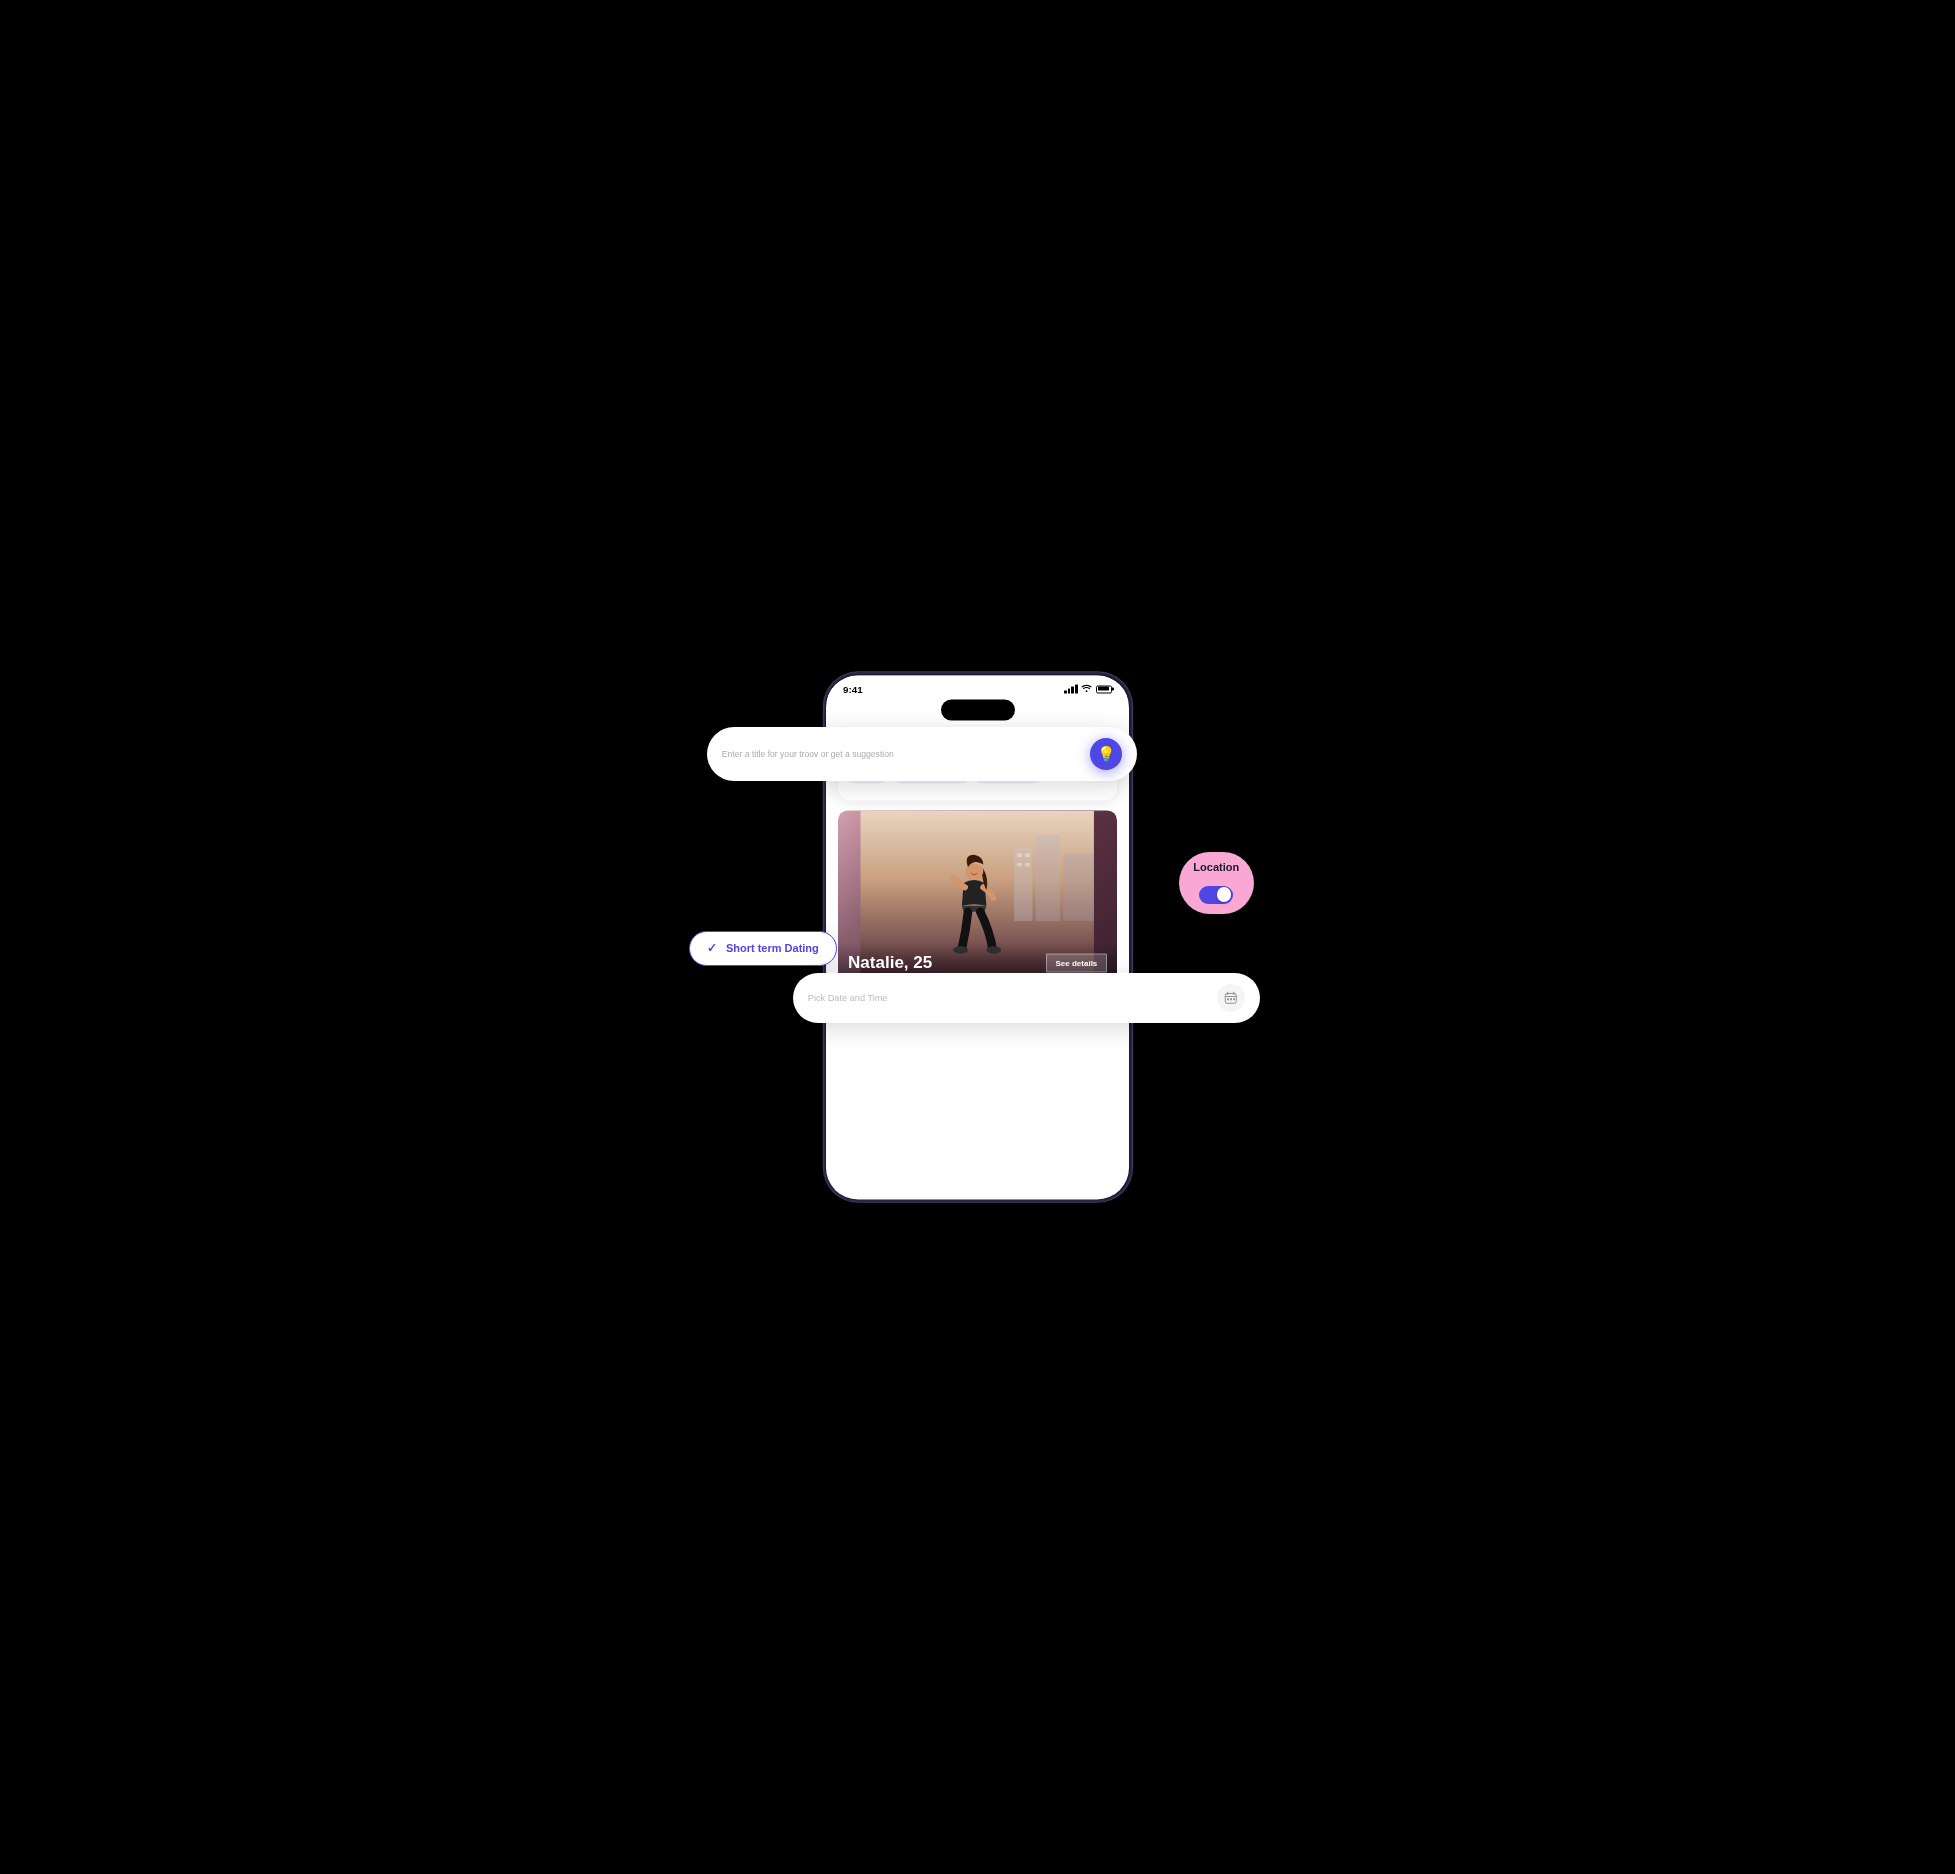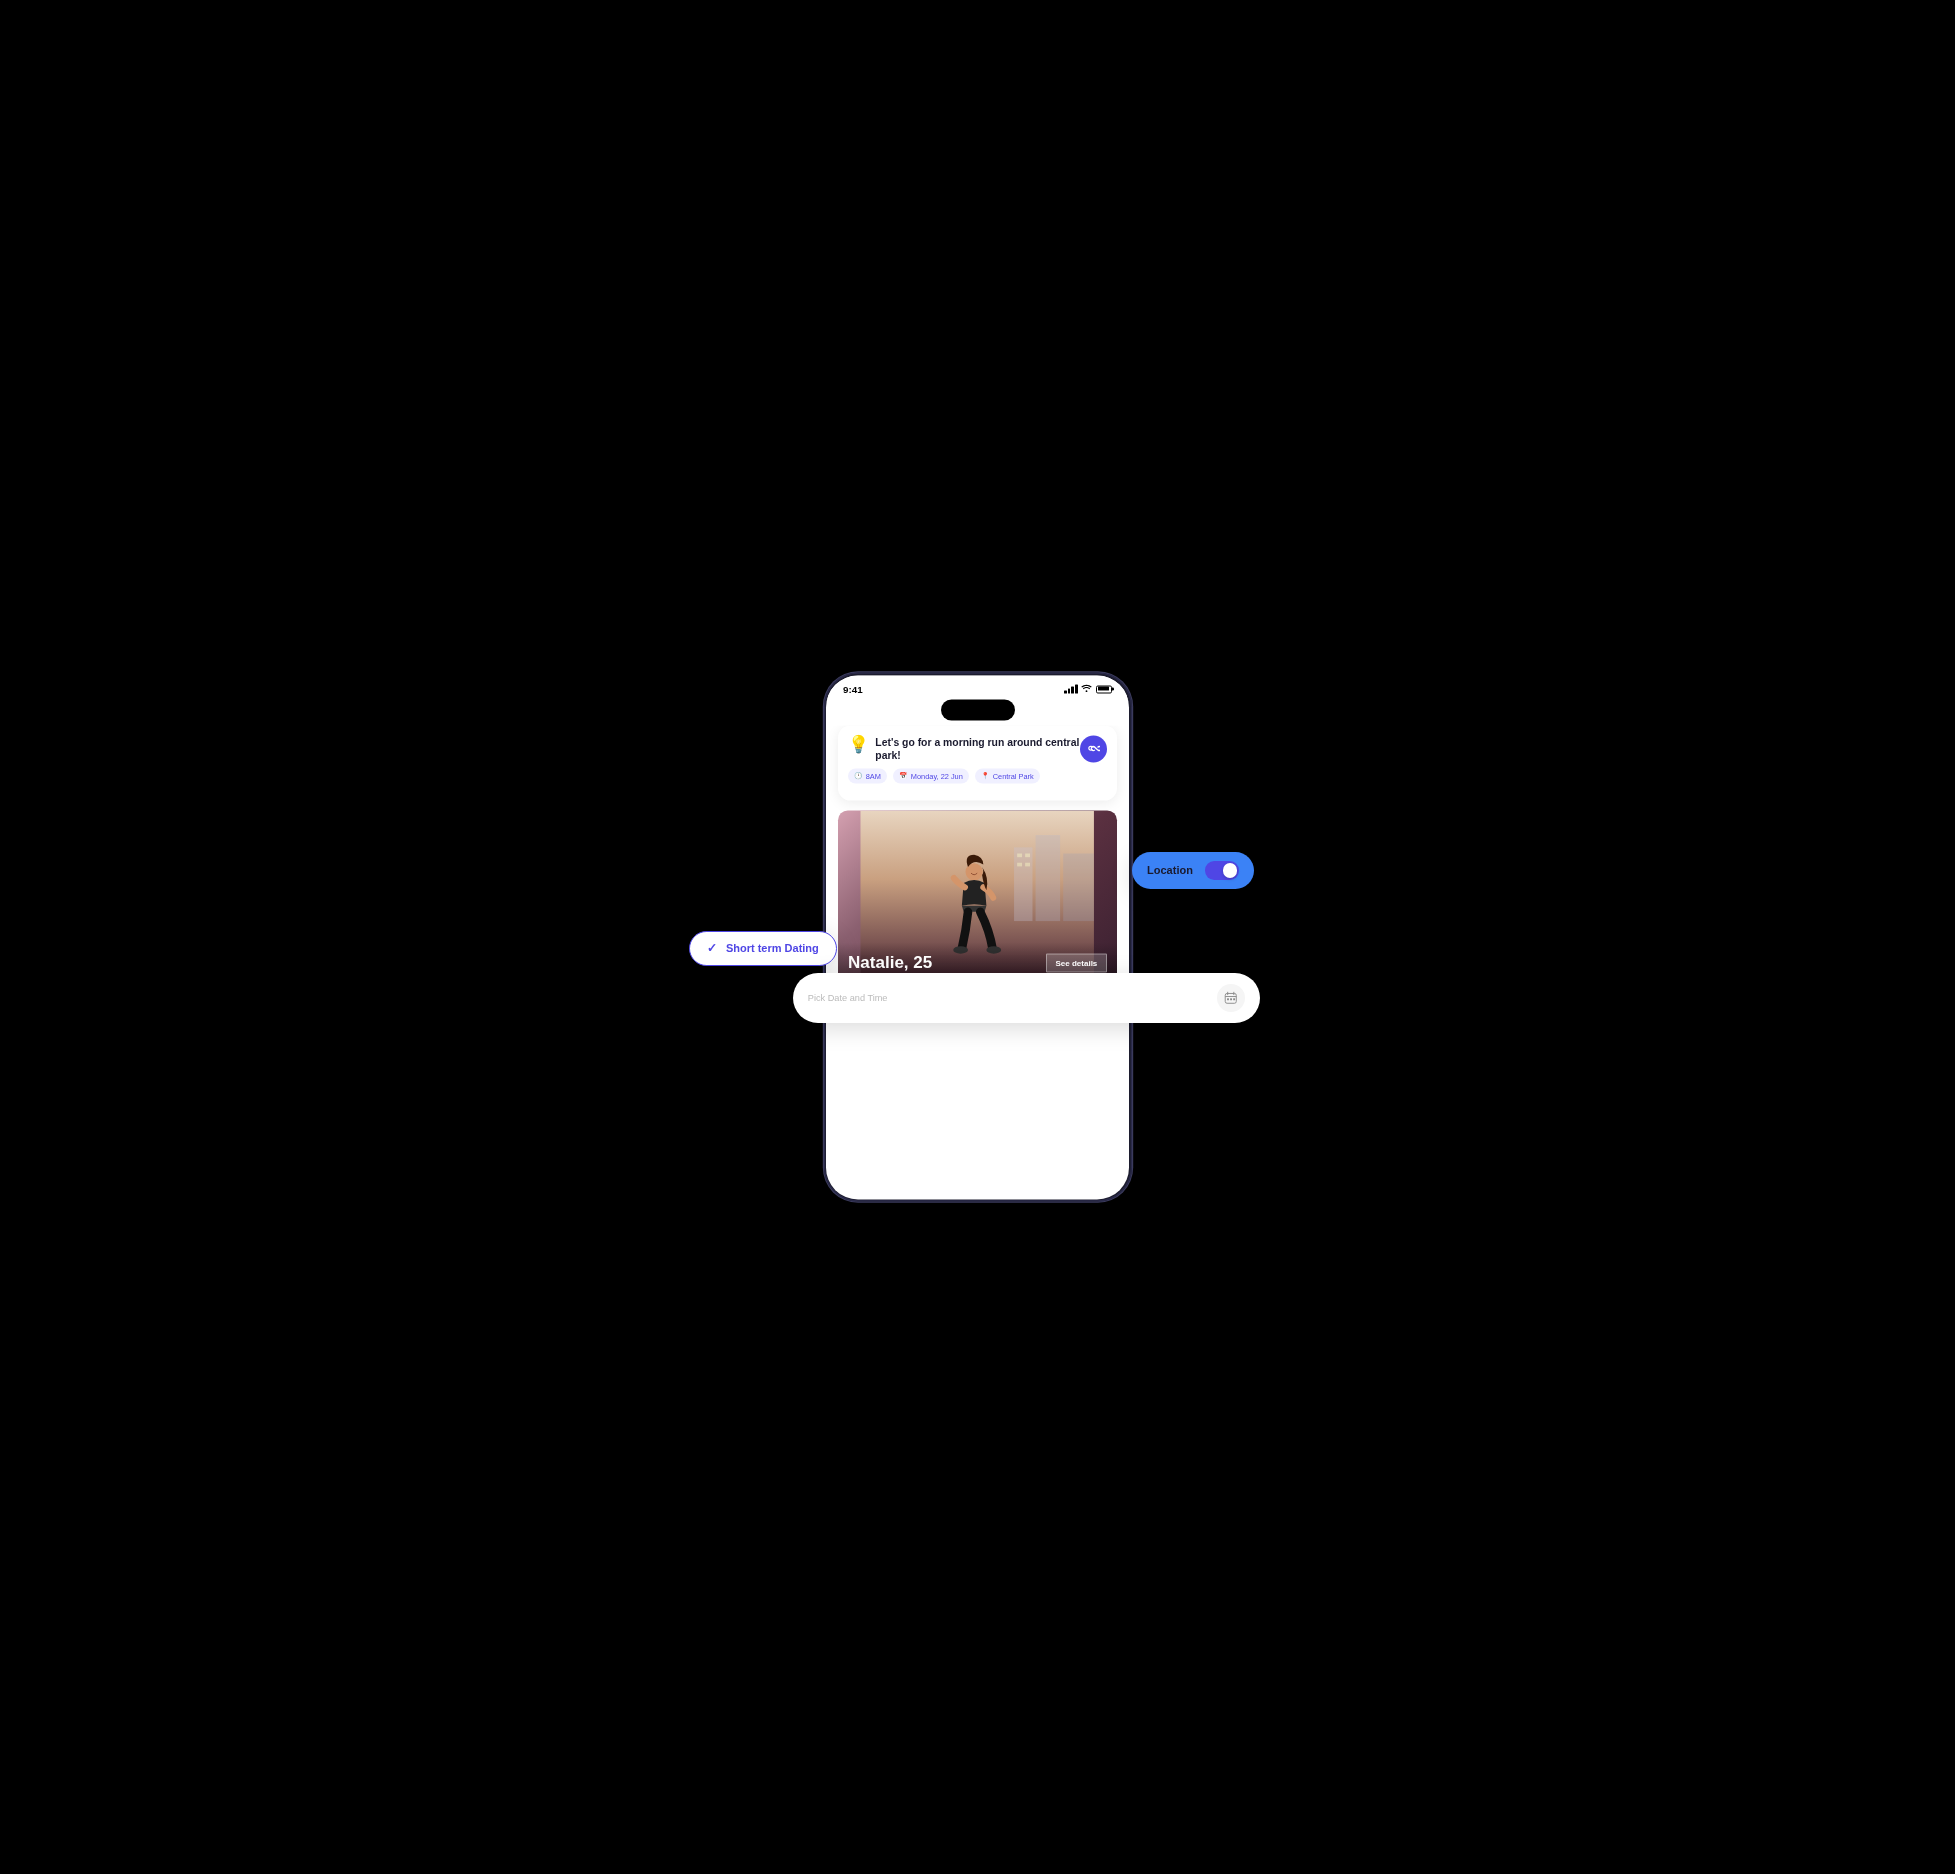--- a/index.html
+++ b/index.html
@@ -314,28 +314,29 @@
       justify-content: center;
       font-size: 14.8px;
       box-shadow: 0 2.5px 12.3px rgba(79, 70, 229, 0.5);
     }
 
     
     .floating-location {
       position: absolute;
       top: 191px;
       right: -43px;
-      background: #3b82f6;
+      background: #f9a8d4;
       border-radius: 31px;
       padding: 9.8px 14.8px;
       box-shadow: 0 4.9px 24.6px rgba(0,0,0,0.15);
       display: flex;
       align-items: center;
       gap: 12.3px;
       z-index: 10;
+      flex-direction: column;
     }
 
     .location-label {
       font-size: 11px;
       font-weight: 600;
       color: #1a1a2e;
     }
 
     .toggle-switch {
       width: 34px;
@@ -534,20 +535,24 @@
             <button class="see-details-btn">See details</button>
           </div>
         </div>
 
 
         <div class="home-indicator"></div>
       </div>
     </div>
   </div>
 
+  <div class="floating-title-input">
+    <span class="placeholder-text">Enter a title for your troov or get a suggestion</span>
+    <div class="bulb-btn">💡</div>
+  </div>
 
   <div class="floating-location">
     <span class="location-label">Location</span>
     <div class="toggle-switch">
       <div class="toggle-knob"></div>
     </div>
   </div>
 
   <div class="floating-category">
     <span class="check-icon-sm">✓</span>

